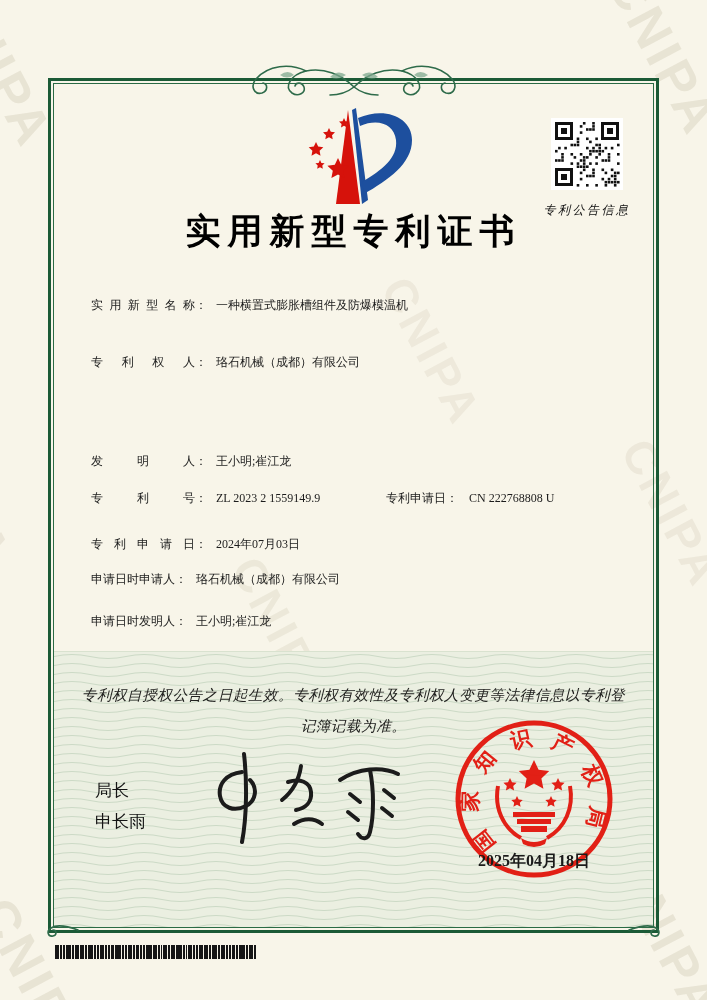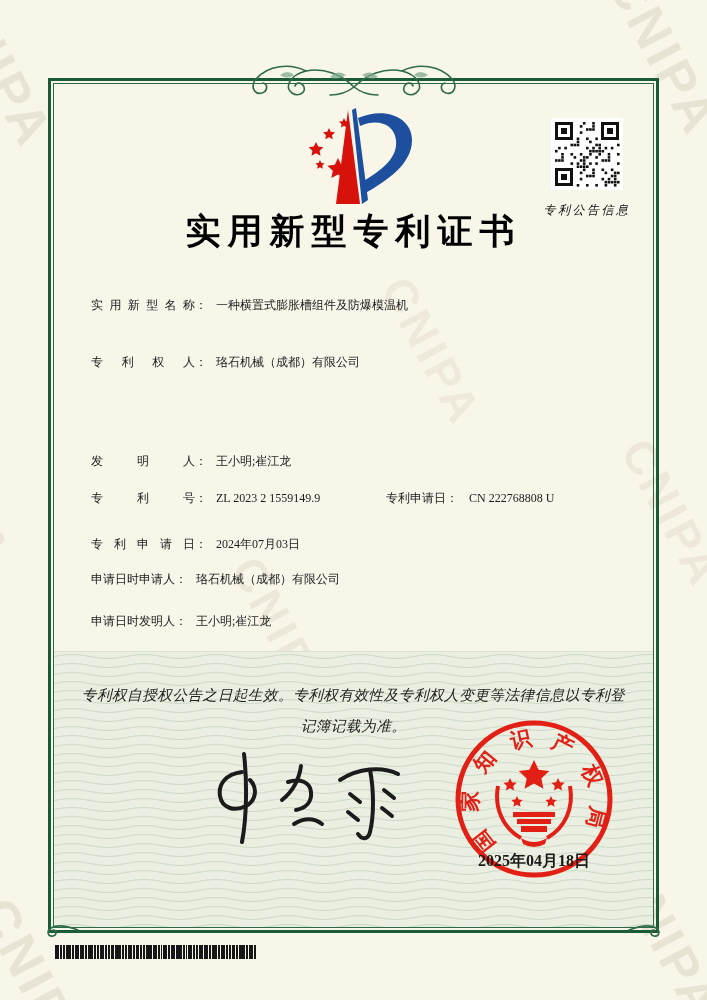--- a/index.html
+++ b/index.html
@@ -282,20 +282,24 @@
   </div>
   <div class="row r7">
     <span class="lbl natural">申请日时发明人</span><span class="colon">：</span>
     <span class="val">王小明;崔江龙</span>
   </div>
 
   <div class="statement">
     <div>专利权自授权公告之日起生效。专利权有效性及专利权人变更等法律信息以专利登记簿记载为准。</div>
   </div>
 
+  <div class="director">
+    <div>局长</div>
+    <div>申长雨</div>
+  </div>
 
   <svg class="sig" width="210" height="104" viewBox="0 0 210 104">
     <g fill="none" stroke="#1b1b1b" stroke-width="4" stroke-linecap="round" stroke-linejoin="round">
       <path d="M44 26 C 28 28, 20 38, 22 50 C 24 62, 36 66, 48 60 C 58 55, 60 42, 52 34"></path>
       <path d="M46 8 C 49 34, 49 70, 44 96"></path>
       <path d="M103 20 C 101 34, 94 46, 84 54"></path>
       <path d="M90 36 C 102 32, 112 36, 113 46 C 114 56, 108 62, 98 64"></path>
       <path d="M96 78 C 106 72, 116 72, 124 78"></path>
       <path d="M142 34 C 160 22, 184 20, 200 28"></path>
       <path d="M172 24 C 176 44, 176 70, 172 86 C 170 94, 164 94, 160 88"></path>

